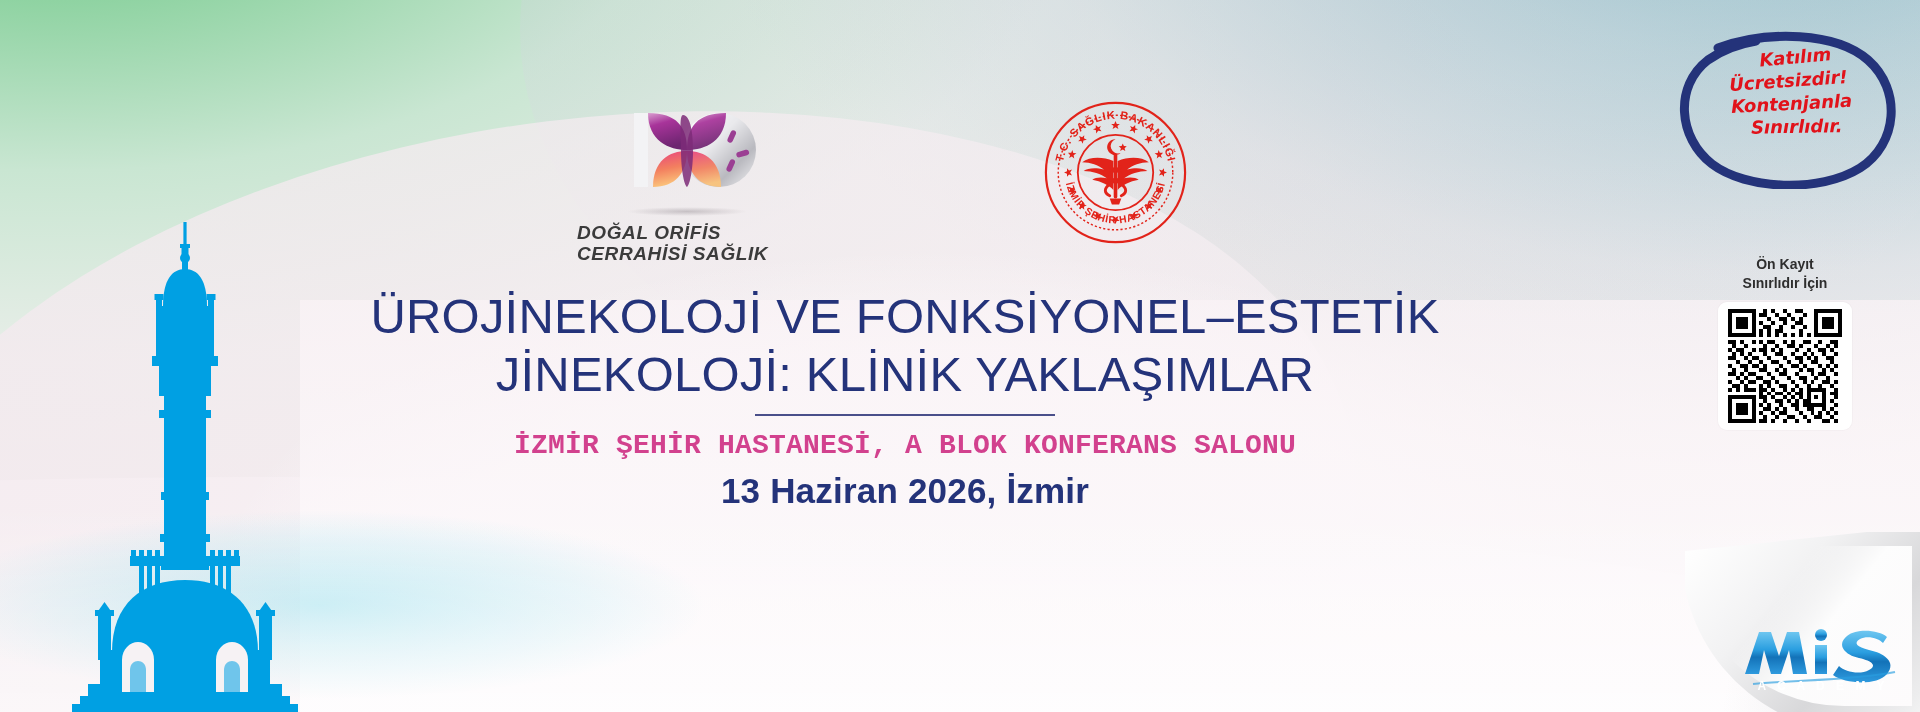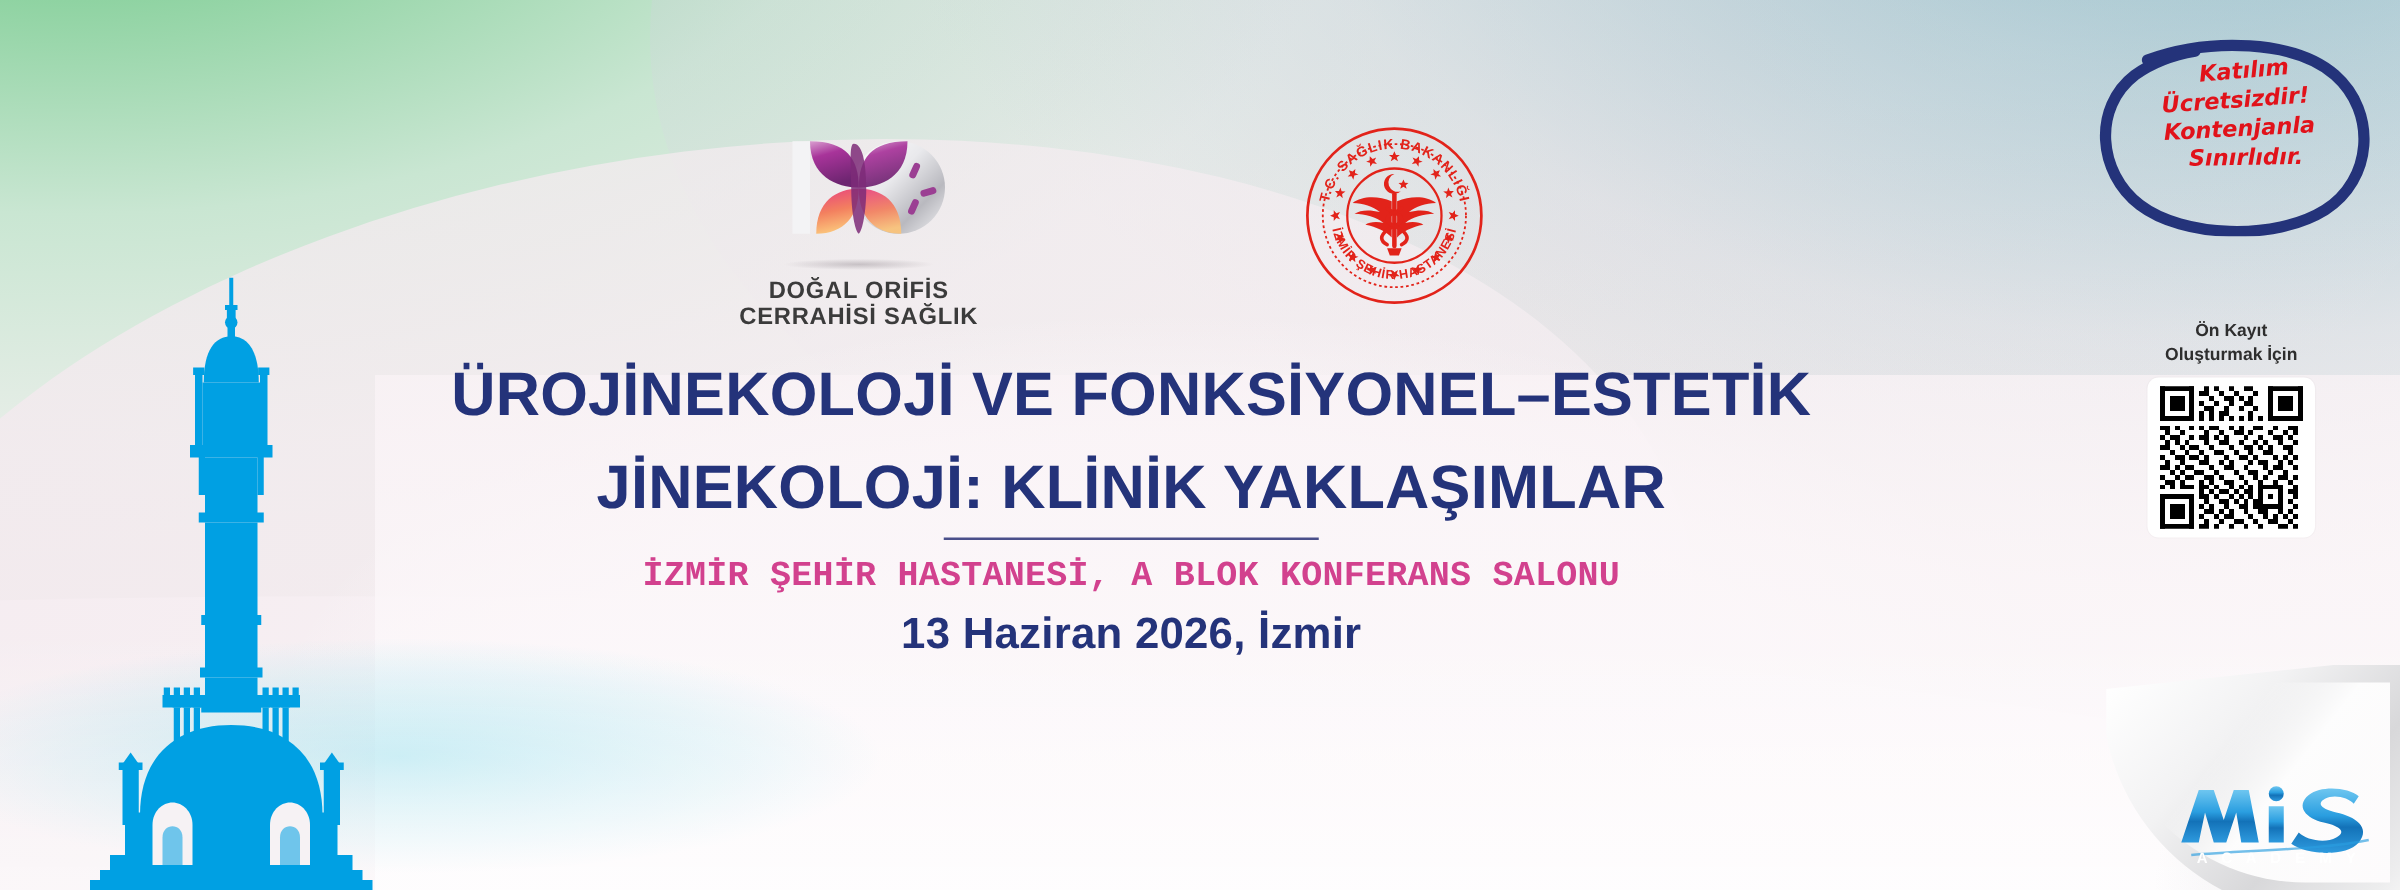--- a/index.html
+++ b/index.html
@@ -72,21 +72,21 @@
   
   #tower{
     position:absolute;
     left:60px; bottom:0;
     width:250px; height:490px;
   }
   #tower svg{ display:block; width:100%; height:100%; }
 
   
   #dod-logo{
-    position:absolute; left:577px; top:95px; width:220px; text-align:center;
+    position:absolute; left:577px; top:95px; width:220px; text-align:left;font-style:italic;
   }
   #dod-mark{ width:160px; height:110px; margin:0 auto; display:block; }
   #dod-shadow{
     width:120px; height:9px; margin:2px auto 6px;
     border-radius:50%;
     background:radial-gradient(closest-side, rgba(120,110,118,.34), rgba(160,150,158,0));
   }
   .dod-line{
     font-weight:bold; color:#3b3b3b; letter-spacing:.6px;
     font-size:19px; line-height:21px; white-space:nowrap;
@@ -116,28 +116,28 @@
   #free-badge .hl2{ transform:rotate(-1deg); }
   #free-badge .hl3{ transform:rotate(0deg) translateX(2px); }
   #free-badge .hl4{ transform:rotate(2deg) translateX(6px); }
 
   
   #main-copy{
     position:absolute; left:240px; top:288px; width:1330px; text-align:center;
   }
   #title-1, #title-2{
     color:#24337a;
-    font-weight:bold;
+    font-weight:normal;
     font-size:49px;
     line-height:56px;
     letter-spacing:.2px;
     white-space:nowrap;
     transform:scaleX(1.0);
   }
-  #title-2{ margin-top:18px; }
+  #title-2{ margin-top:2px; }
   #title-rule{
     width:300px; height:2px; margin:12px auto 14px;
     background:#4a4f8a;
   }
   #venue{
     color:#d2418e;
     font-size:28px; font-weight:bold; letter-spacing:.2px;
     white-space:nowrap;
     font-family:Liberation Mono, monospace;
   }
@@ -449,21 +449,21 @@
     <div id="title-1">ÜROJİNEKOLOJİ VE FONKSİYONEL–ESTETİK</div>
     <div id="title-2">JİNEKOLOJİ: KLİNİK YAKLAŞIMLAR</div>
     <div id="title-rule"></div>
     <div id="venue">İZMİR ŞEHİR HASTANESİ, A BLOK KONFERANS SALONU</div>
     <div id="event-date">13 Haziran 2026, İzmir</div>
   </div>
 
   <div id="qr-block">
     <div id="qr-caption">
       <div>Ön Kayıt</div>
-      <div>Oluşturmak İçin</div>
+      <div>Sınırlıdır İçin</div>
     </div>
     <div id="qr-card">
       <svg viewBox="0 0 29 29" shape-rendering="crispEdges" xmlns="http://www.w3.org/2000/svg" aria-hidden="true">
         <rect width="29" height="29" fill="#ffffff"></rect>
         <g fill="#000000">
 
           <rect x="0" y="0" width="7" height="1"></rect>
             <rect x="0" y="6" width="7" height="1"></rect>
           <rect x="0" y="0" width="1" height="7"></rect>
             <rect x="6" y="0" width="1" height="7"></rect>

